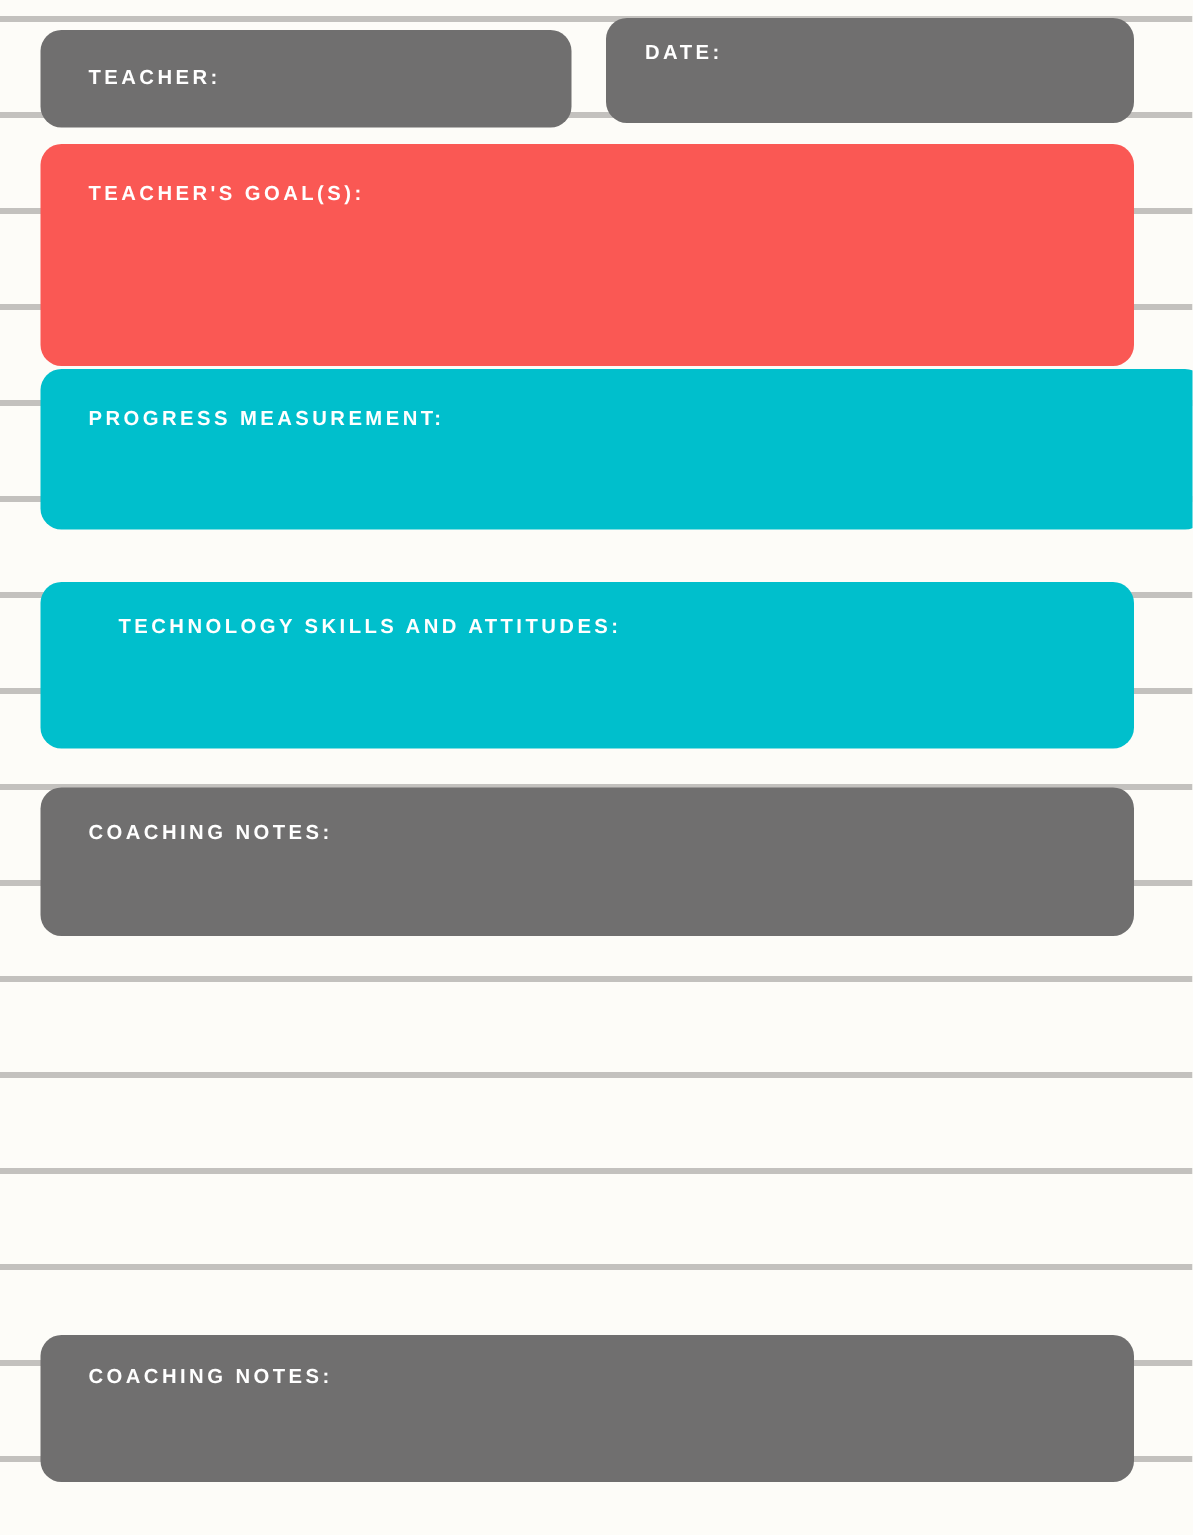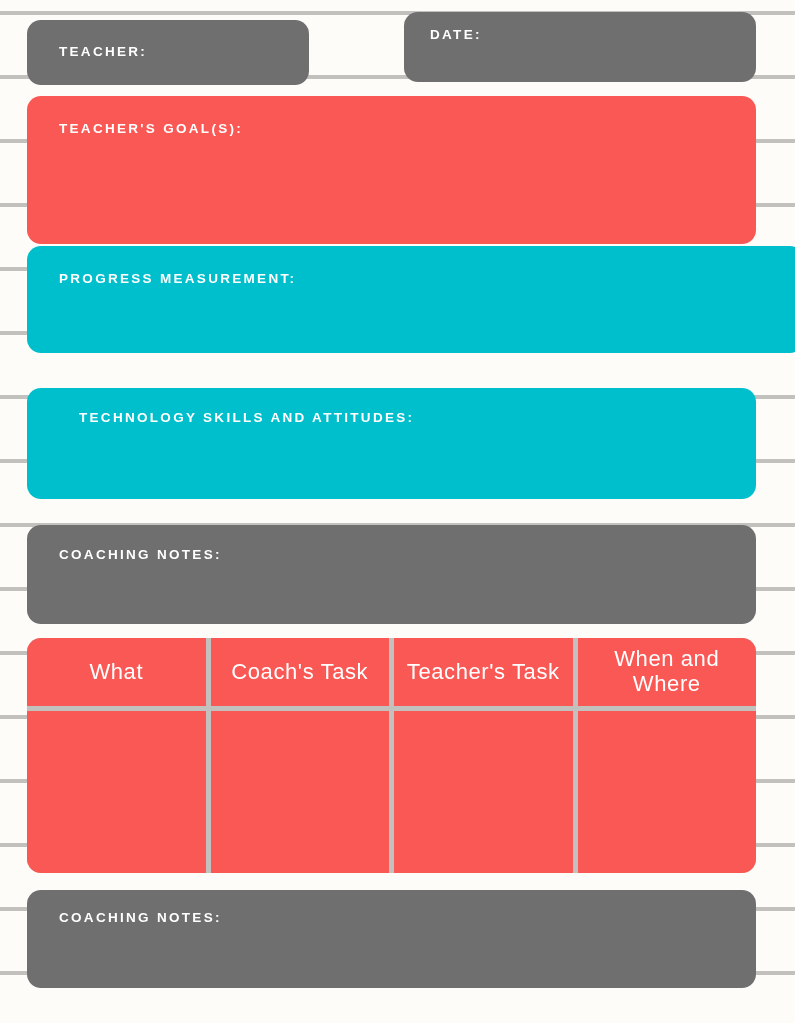--- a/index.html
+++ b/index.html
@@ -51,21 +51,21 @@
     font-weight: bold;
     letter-spacing: 2.3px;
     white-space: nowrap;
   }
   .gray  { background-color: #706f6f; }
   .red   { background-color: #fa5854; }
   .teal  { background-color: #00bfcc; }
 
   
   #teacher-card {
-    left: 27px; top: 20px; width: 282px; height: 65px;
+    left: 27px; top: 20px; width: 354px; height: 65px;
   }
   #teacher-card .card-label { left: 32px; top: 24px; }
 
   #date-card {
     left: 404px; top: 12px; width: 352px; height: 70px;
   }
   #date-card .card-label { left: 26px; top: 15px; }
 
   
   #goals-card {
@@ -165,32 +165,18 @@
   </div>
 
   <div class="card teal" id="tech-card">
     <span class="card-label">TECHNOLOGY SKILLS AND ATTITUDES:</span>
   </div>
 
   <div class="card gray" id="coaching-top-card">
     <span class="card-label">COACHING NOTES:</span>
   </div>
 
-  <div id="task-table">
-    <div class="table-header-row">
-      <div class="th-cell">What</div>
-      <div class="th-cell">Coach's Task</div>
-      <div class="th-cell">Teacher's Task</div>
-      <div class="th-cell">When and Where</div>
-    </div>
-    <div class="table-body-row">
-      <div class="td-cell"></div>
-      <div class="td-cell"></div>
-      <div class="td-cell"></div>
-      <div class="td-cell"></div>
-    </div>
-  </div>
 
   <div class="card gray" id="coaching-bottom-card">
     <span class="card-label">COACHING NOTES:</span>
   </div>
 
 </div>
 
 </body></html>

